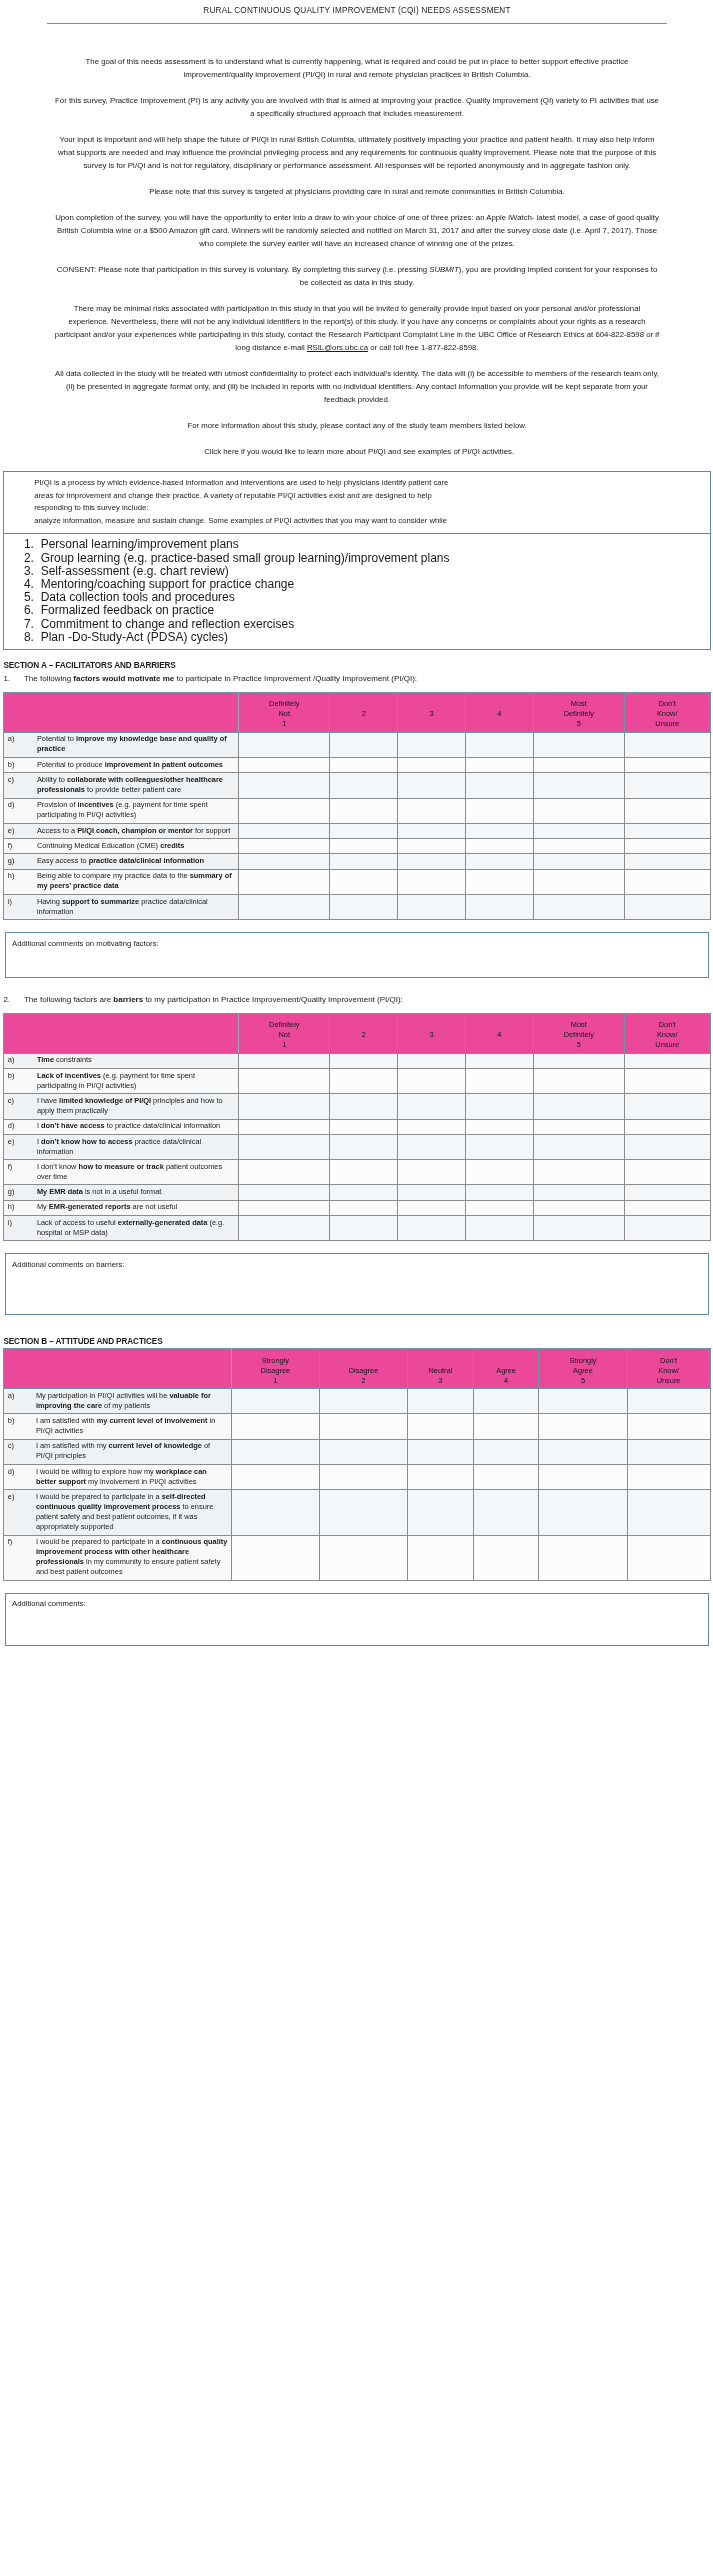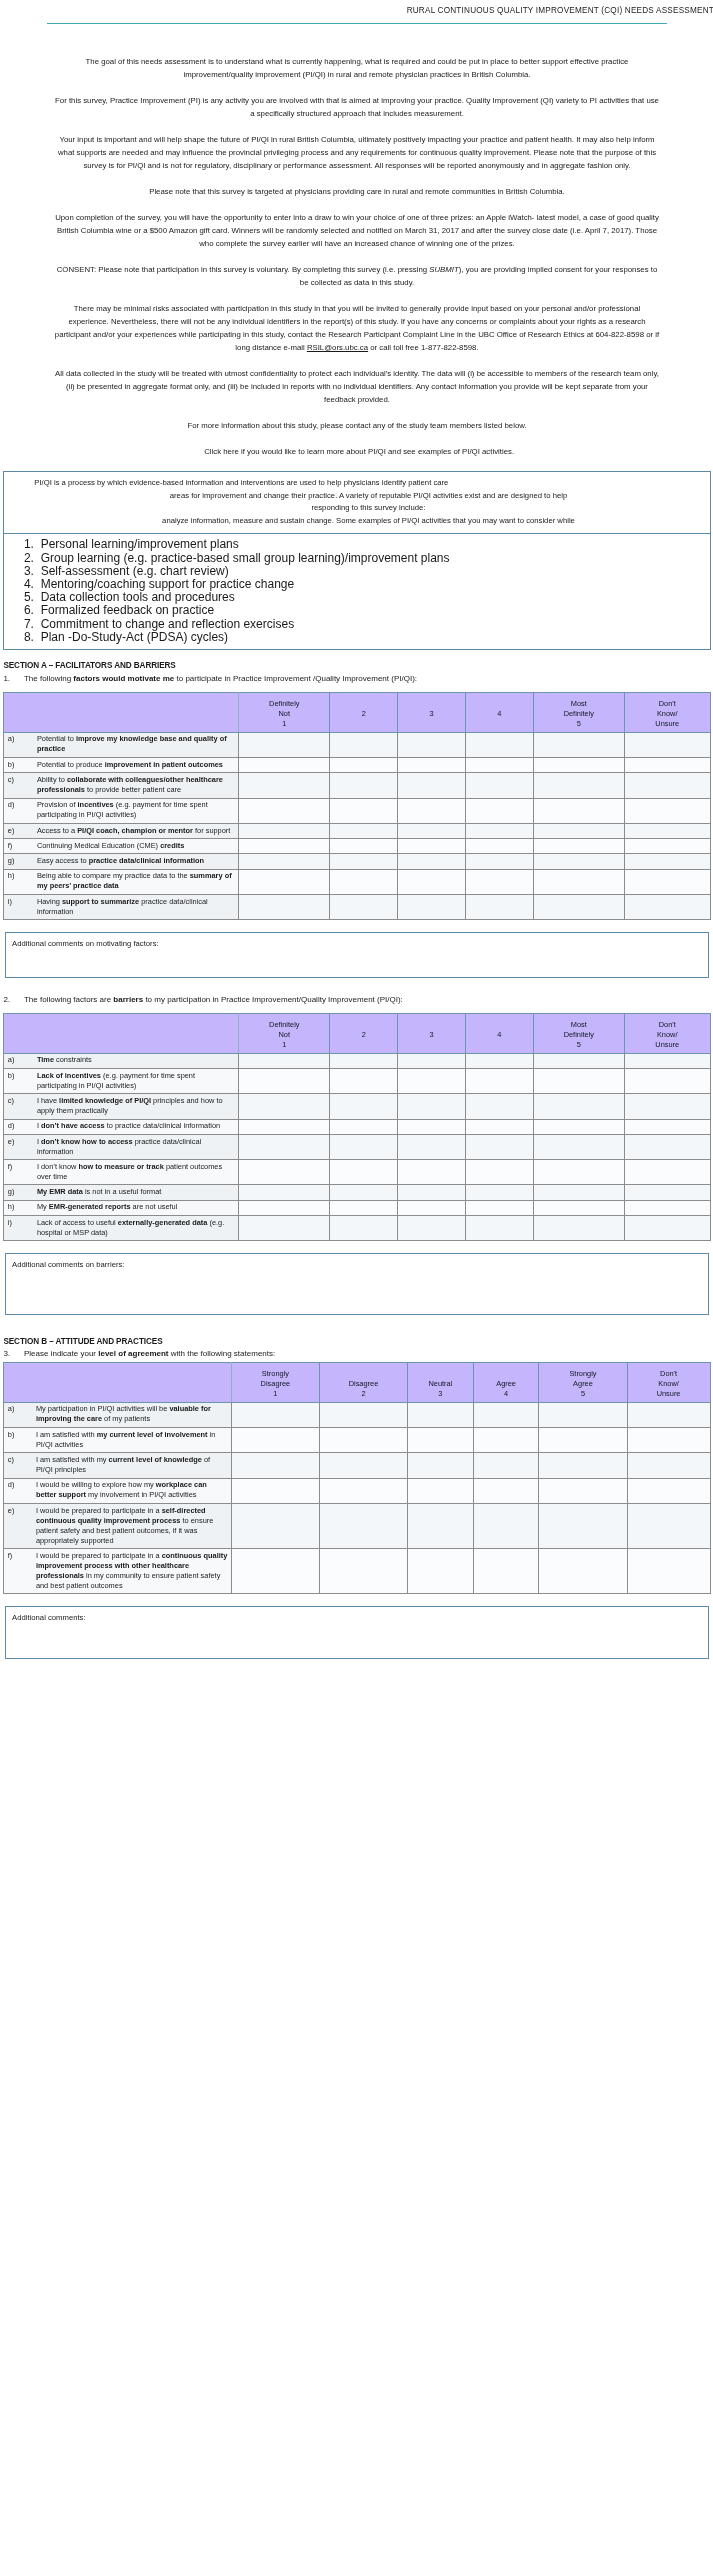--- a/index.html
+++ b/index.html
@@ -11,21 +11,21 @@
     color: #1a1a1a;
   }
   .page {
     width: 714px;
     min-height: 2576px;
     position: relative;
     padding: 0;
     background: #ffffff;
   }
   .doc-title {
-    text-align: right;
+    text-align: center;
     font-size: 8.2px;
     letter-spacing: 0.2px;
     padding-top: 6px;
     color: #1d1d1d;
   }
   .title-rule {
     height: 1.3px;
     background: #3fa9b5;
     margin: 7.7px 47px 0 47px;
   }
@@ -47,21 +47,21 @@
     padding: 5.2px 6.9px 6px 6.9px;
     font-size: 7.7px;
     line-height: 12.5px;
   }
   .callout .co-first { text-indent: 0; }
   .callout p {
     margin: 0;
     padding-left: 23px;
     text-indent: -23px;
   }
-  .callout p.cont { text-indent: 0; padding-left: 23px; text-align: center; }
+  .callout p.cont { text-indent: 0; padding-left: 23px; }
   .list-box {
     border: 1.3px solid #5b8aa8;
     border-top: none;
     margin: 0 3.4px 0 3.4px;
     padding: 4.3px 6.9px 5.2px 6.9px;
   }
   ol.activities {
     margin: 0;
     padding-left: 26px;
     font-size: 12px;
@@ -87,21 +87,21 @@
     border-collapse: collapse;
     table-layout: fixed;
     font-size: 7.4px;
     margin: 0 0 0 0;
   }
   table.likert col.c-label { width: 31.5%; }
   table.likert col.c-opt { width: 9.1%; }
   table.likert col.c-opt-wide { width: 12.2%; }
   table.likert col.c-dk { width: 11.5%; }
   table.likert thead th {
-    background: #c4b5fd;
+    background: #ec4899;
     border: 0.9px solid #6e95ad;
     color: #10191f;
     font-weight: normal;
     text-align: center;
     vertical-align: bottom;
     padding: 3.4px 1.7px 2.6px 1.7px;
     line-height: 10px;
     height: 40px;
   }
   table.likert thead th.hdr-blank { border-right: 0.9px solid #8fb0c3; }
@@ -489,21 +489,20 @@
     </div>
 
     <div class="comment-box h2">
       <span class="cb-label">Additional comments on barriers:</span>
     </div>
 
     <div class="spacer-12"></div>
 
     <div class="section-head">SECTION B – ATTITUDE AND PRACTICES</div>
 
-    <p class="q-line" style="margin-bottom:1.7px;"><span class="q-num">3.</span><span>Please indicate your </span><b>level of agreement</b><span> with the following statements:</span></p>
 
     <div class="tbl-wrap">
       <table class="likert" id="tbl-q3">
         <colgroup>
           <col class="c-label" style="width: 4.2%;">
             <col style="width: 27.3%;">
             <col class="c-opt-wide">
             <col class="c-opt-wide">
             <col class="c-opt">
             <col class="c-opt">

